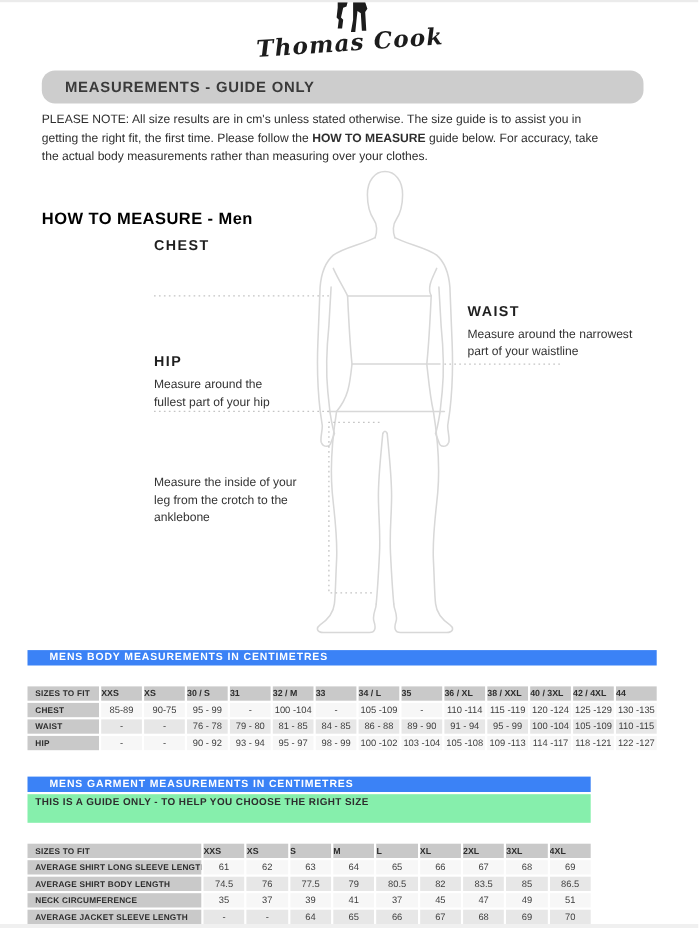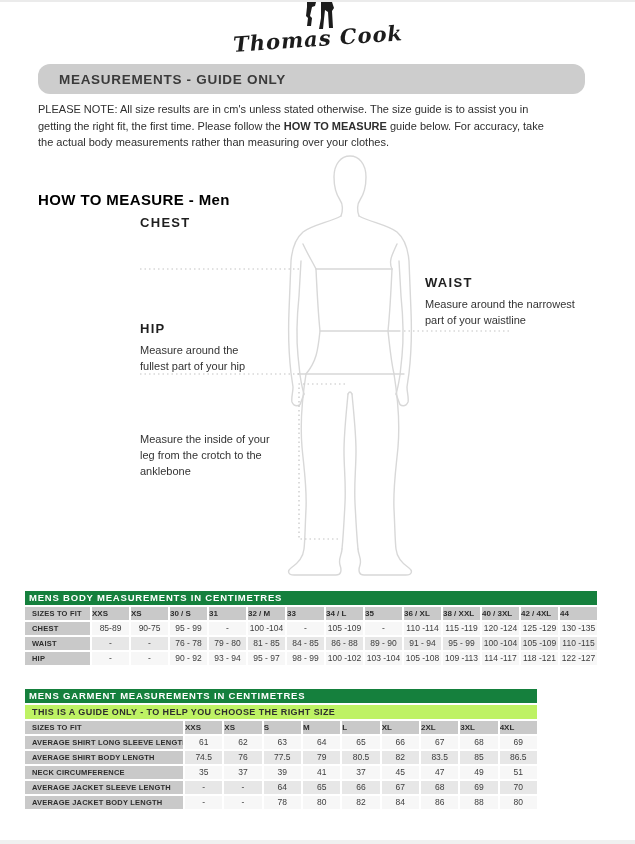--- a/index.html
+++ b/index.html
@@ -44,28 +44,28 @@
   .mp-chest { left:140px; top:64px; }
   .mp-waist { left:425px; top:124px; }
   .mp-hip   { left:140px; top:170px; }
   .mp-crotch{ left:140px; top:280px; }
 
   
   .table-block { margin-left:25px; }
   .tb1 { width:572px; margin-top:8px; }
   .tb2 { width:512px; margin-top:24px; }
   .tbl-title {
-    height:14px; line-height:14px; background:#15803d; color:#fff;
-    font-size:9.5px; font-weight:bold; letter-spacing:.8px; padding-left:4px;
+    height:14px; line-height:14px; background:#3b82f6; color:#fff;
+    font-size:9.5px; font-weight:bold; letter-spacing:.8px; padding-left:20px;
   }
   .tbl-sub {
-    margin-top:2px; height:14px; line-height:14px; background:#bef264; color:#2d2d2d;
+    margin-top:2px; height:26px; line-height:14px; background:#86efac; color:#2d2d2d;
     font-size:9px; font-weight:bold; letter-spacing:.4px; padding-left:7px;
   }
-  .size-table { display:grid; gap:2px; margin-top:2px; background:#fff; }
+  .size-table { display:grid; gap:2px; margin-top:19px; background:#fff; }
   .cell { height:13px; line-height:13px; overflow:hidden; white-space:nowrap; }
   .cell.lbl { background:#c9c9c9; font-weight:bold; font-size:7.5px; color:#2d2d2d; padding-left:7px; letter-spacing:.2px; }
   .cell.hdr { background:#c9c9c9; font-weight:bold; font-size:8px; color:#2d2d2d; }
   .cell.val { background:#f7f7f7; font-size:8.5px; color:#3d3d3d; text-align:center; }
   .cell.val.alt { background:#e7e7e7; }
 </style>
 </head>
 <body>
 
 <div class="top-strip"></div>

